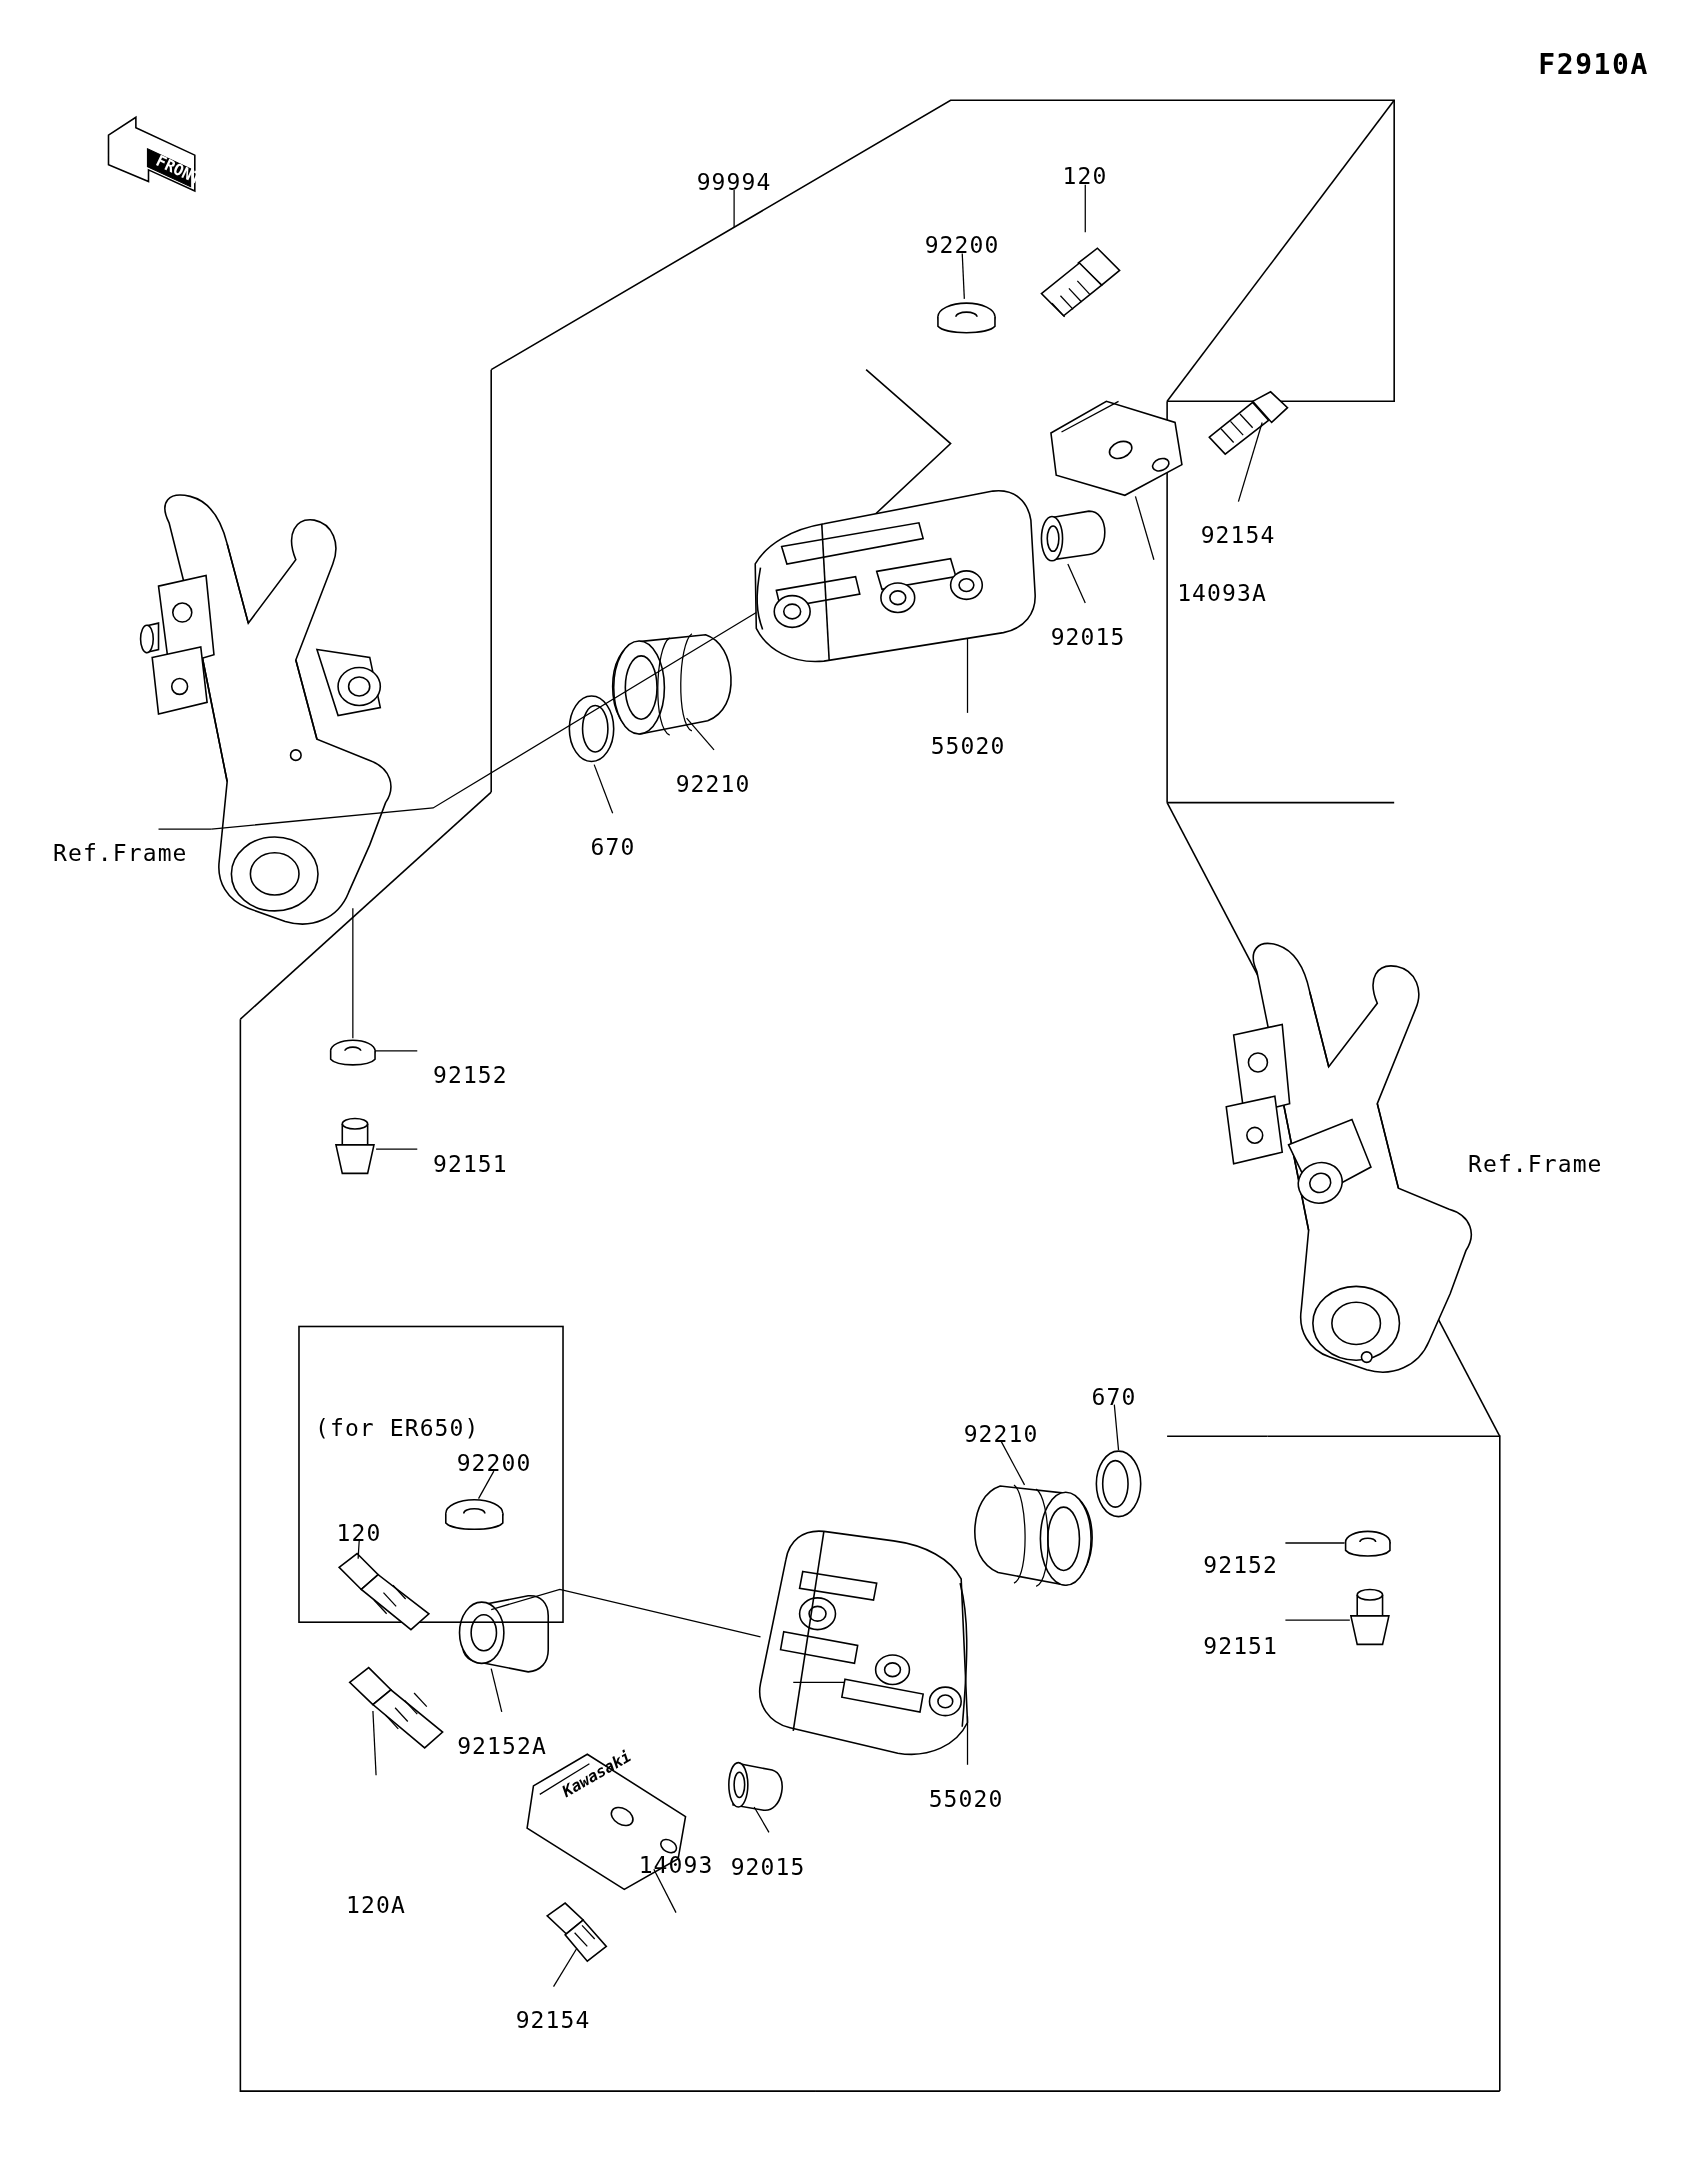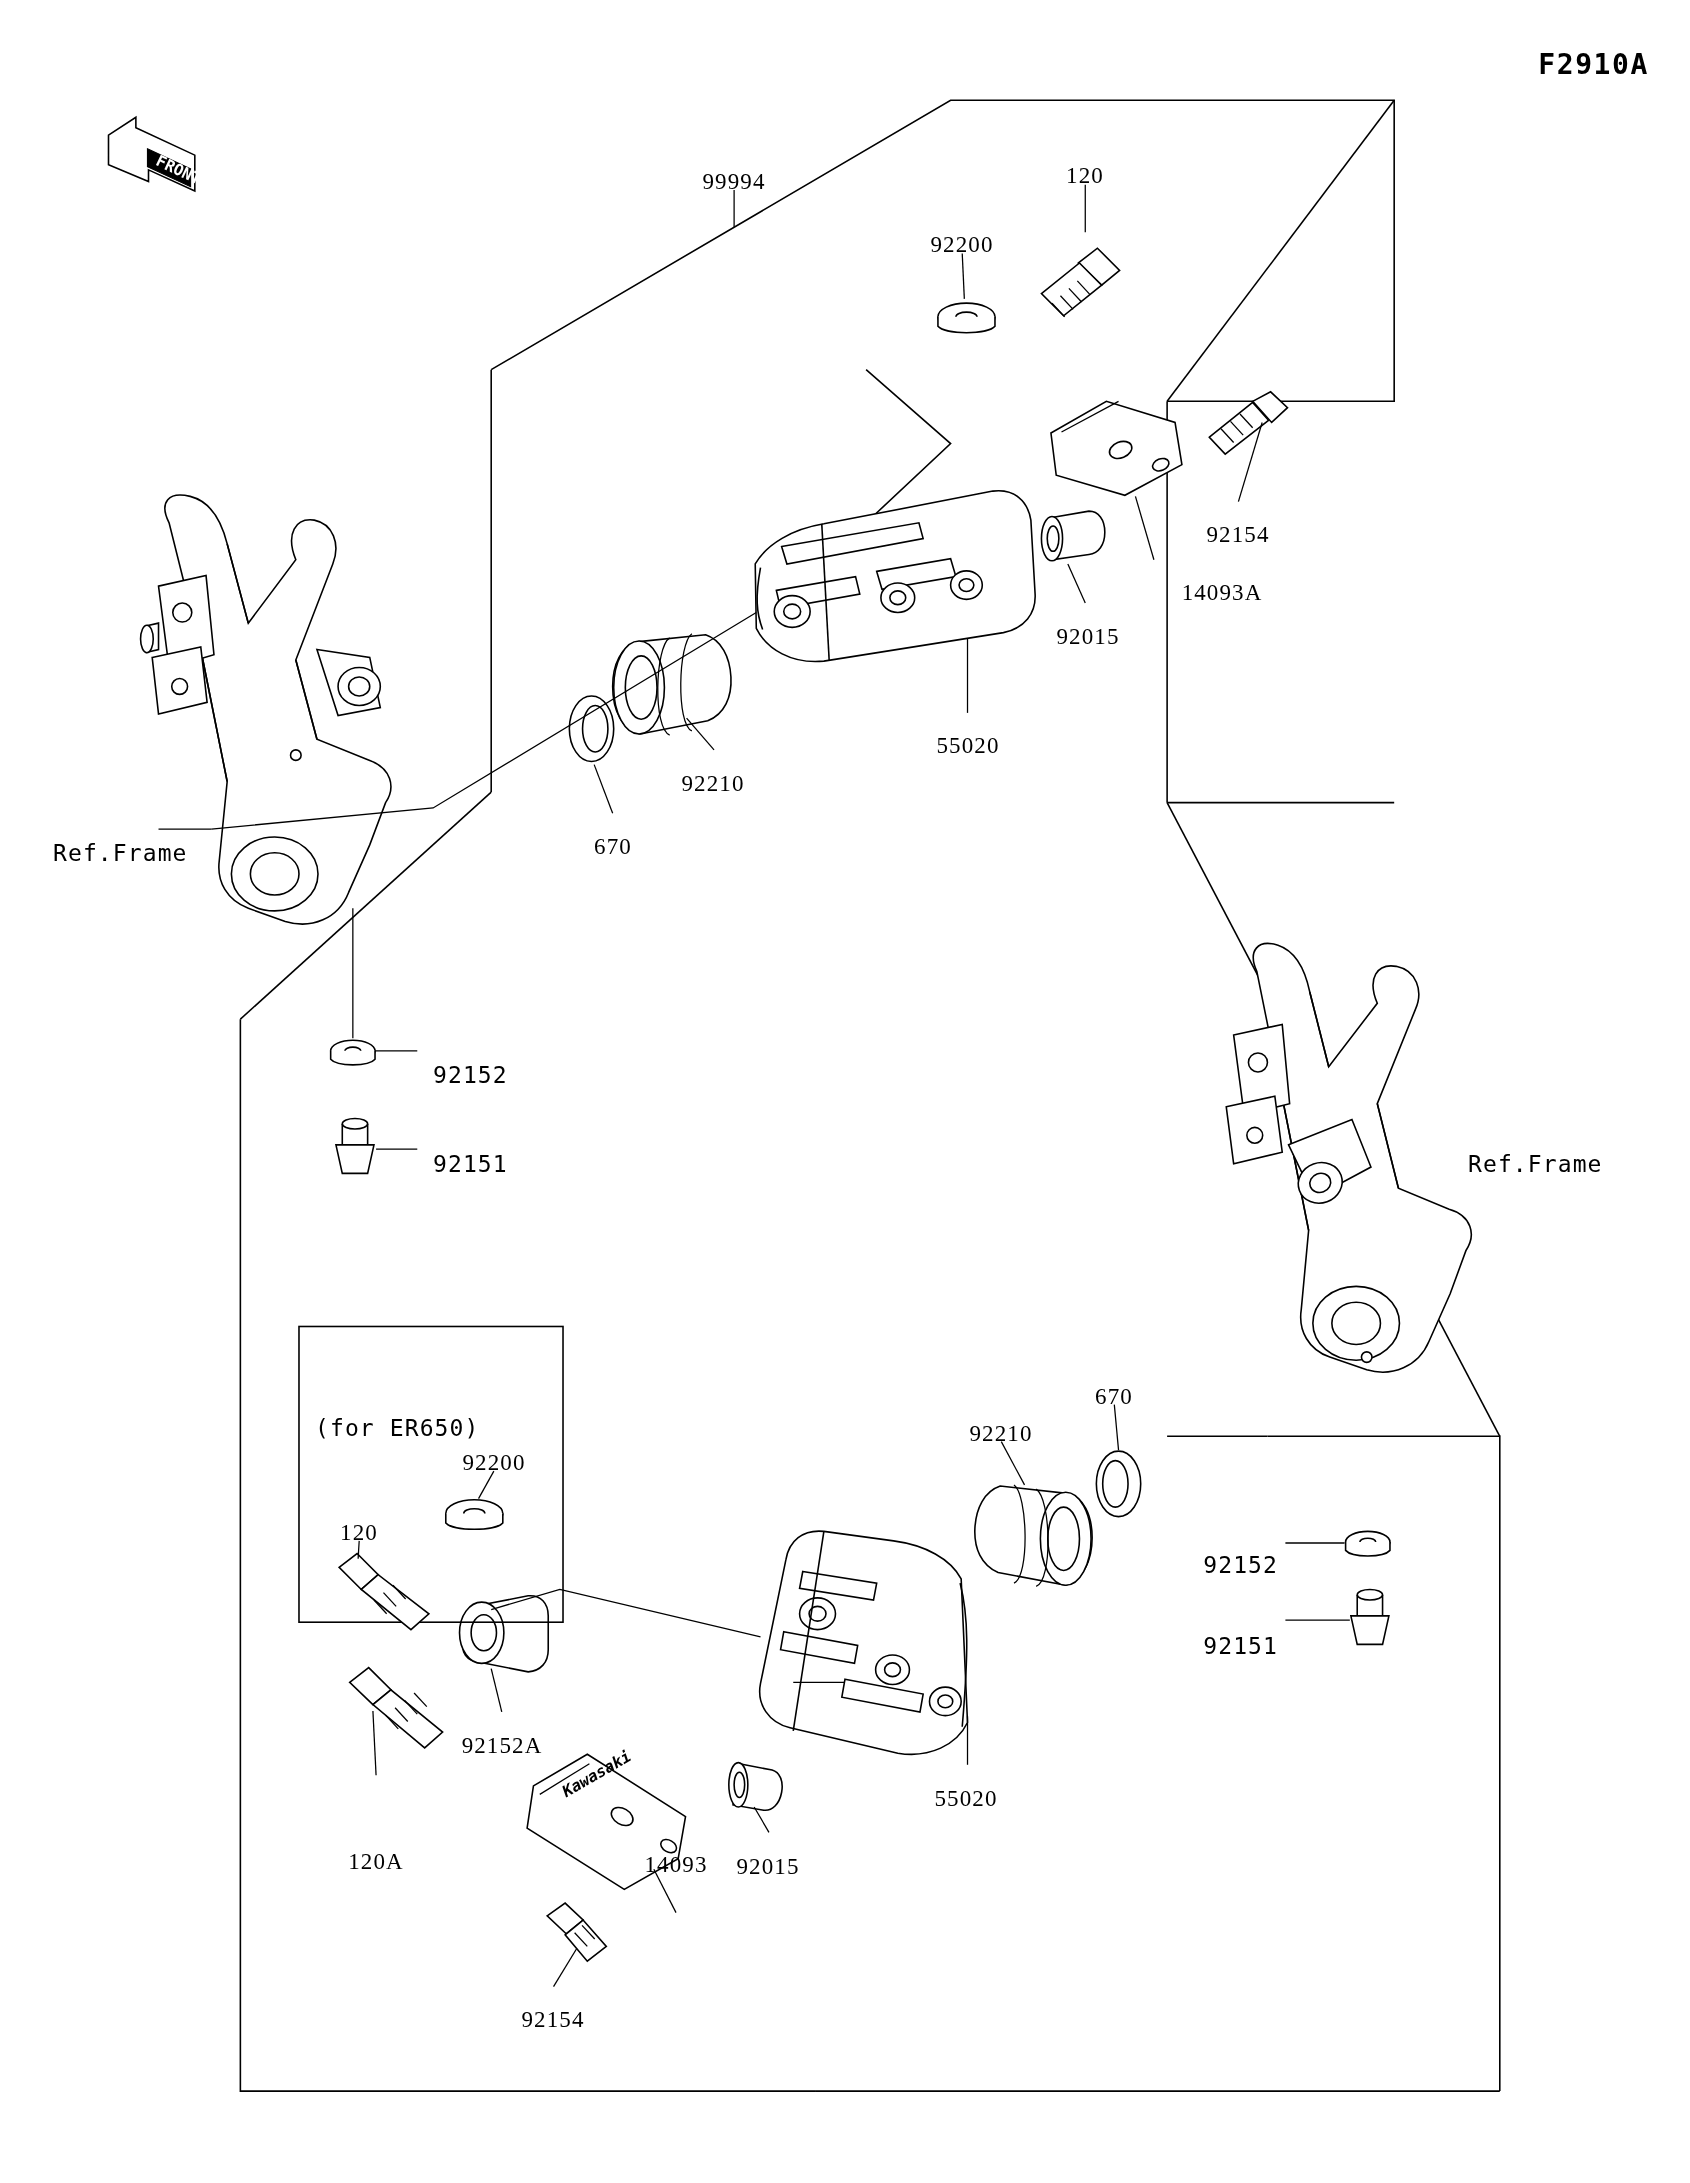--- a/index.html
+++ b/index.html
@@ -22,21 +22,21 @@
     height: 2183px;
   }
   .label {
     position: absolute;
     font-family: "DejaVu Sans Mono", monospace;
     font-size: 23px;
     letter-spacing: 1.1px;
     color: #000;
     white-space: nowrap;
   }
-  .label.center { transform: translateX(-50%); font-family: Liberation Serif, serif; }
+  .label.center { transform: translateX(-50%); }
   .label.right  { transform: translateX(-100%); }
   .sheet-code {
     position: absolute;
     right: 41px;
     top: 48px;
     font-size: 28px;
     letter-spacing: 1.6px;
     font-weight: bold;
   }
   .front-badge {
@@ -383,18 +383,18 @@
     <div class="label" style="left: 433px; top: 1151px;">92151</div>
     <div class="label" style="left: 1468px; top: 1151px;">Ref.Frame</div>
     <div class="label center" style="left: 1114px; top: 1384px;">670</div>
     <div class="label center" style="left: 1001px; top: 1421px;">92210</div>
     <div class="label center" style="left: 494px; top: 1450px;">92200</div>
     <div class="label center" style="left: 359px; top: 1520px;">120</div>
     <div class="label right" style="left: 1278px; top: 1552px;">92152</div>
     <div class="label right" style="left: 1278px; top: 1633px;">92151</div>
     <div class="label center" style="left: 502px; top: 1733px;">92152A</div>
     <div class="label center" style="left: 966px; top: 1786px;">55020</div>
-    <div class="label center" style="left: 376px; top: 1849px;">120A</div>
+    <div class="label center" style="left: 376px; top: 1892px;">120A</div>
     <div class="label center" style="left: 768px; top: 1854px;">92015</div>
     <div class="label center" style="left: 676px; top: 1852px;">14093</div>
     <div class="label center" style="left: 553px; top: 2007px;">92154</div>
   </div>
 
 
 </body></html>

